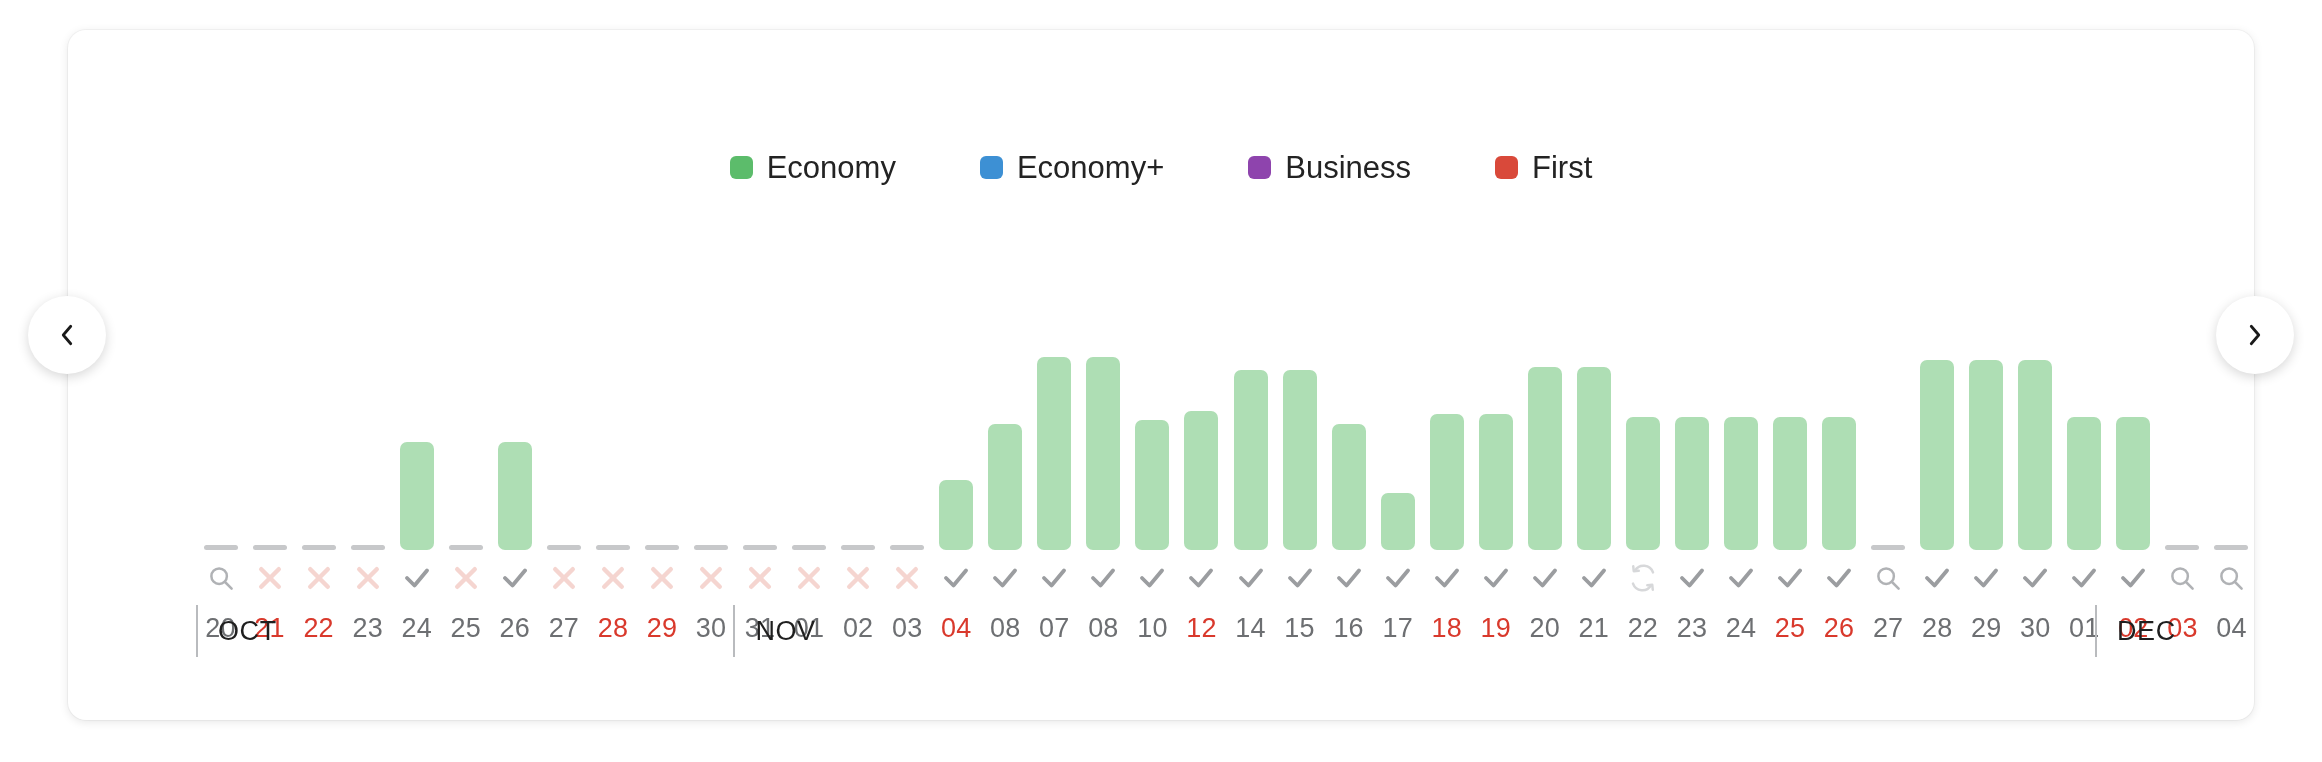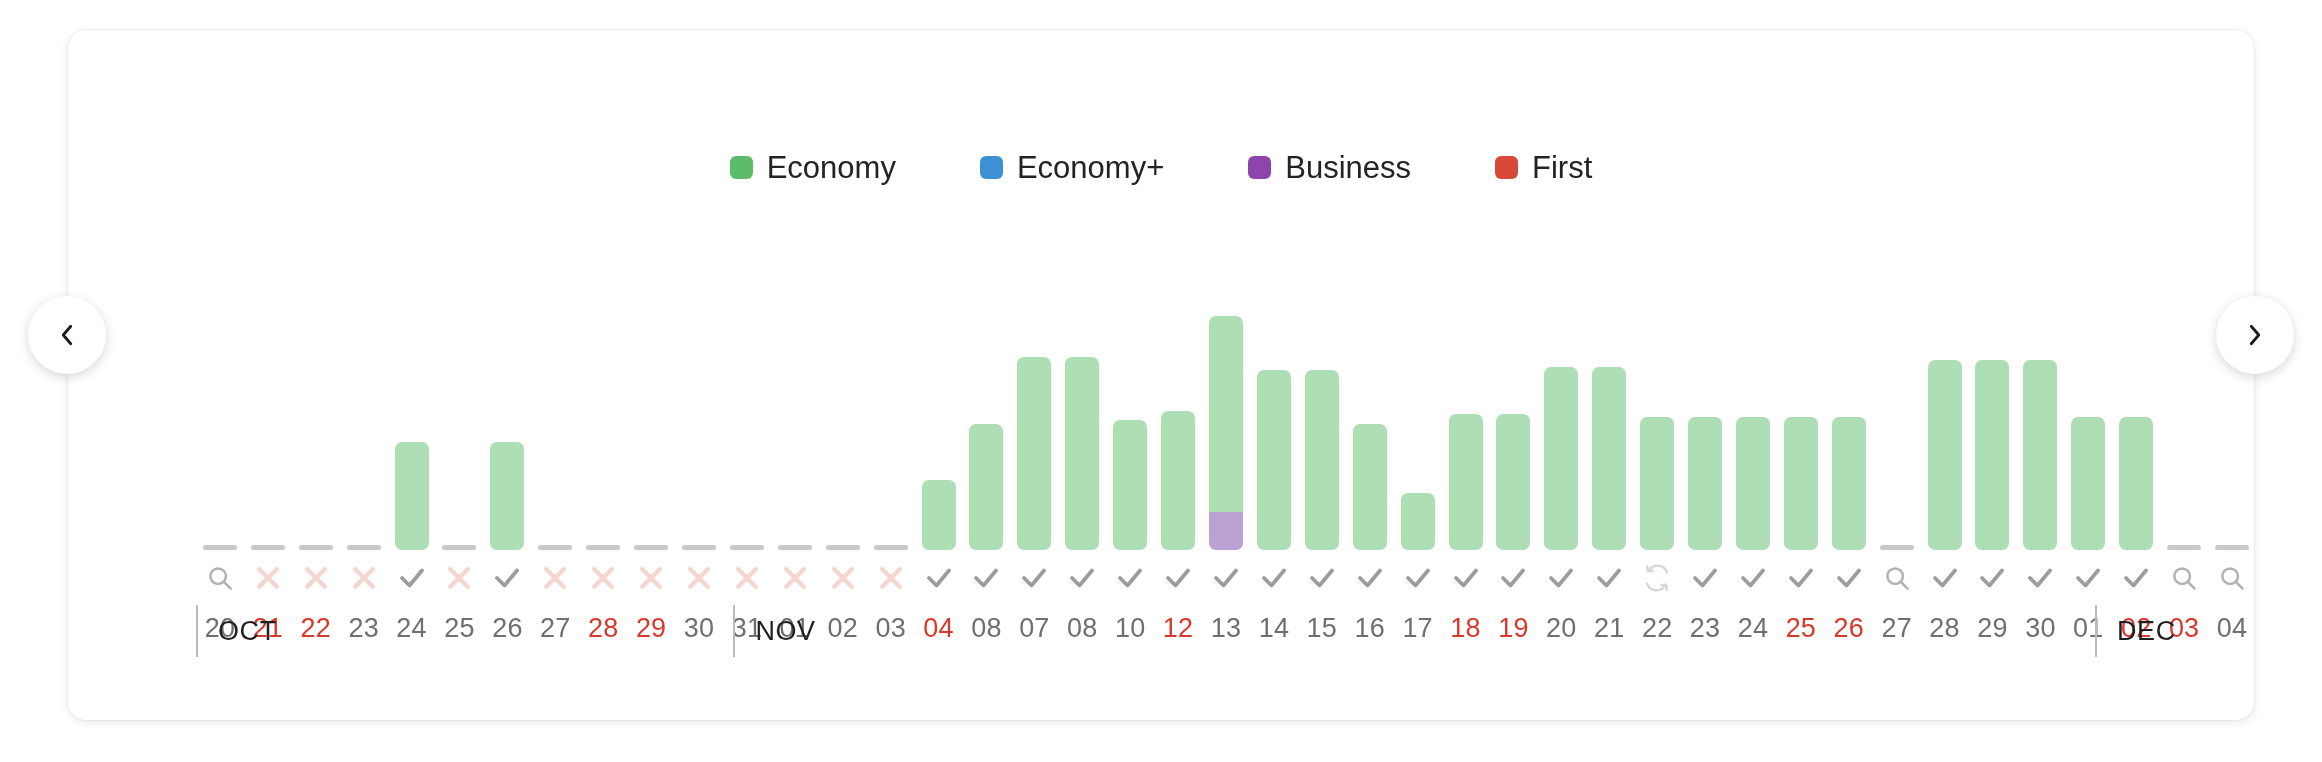--- a/index.html
+++ b/index.html
@@ -452,34 +452,20 @@
             </div>
             <div class="icon-cell">
               <svg width="30" height="30" viewBox="0 0 24 24" fill="none" stroke="#9b9da0" stroke-width="3.1" stroke-linecap="round" stroke-linejoin="round">
                 <polyline points="4 12 10 18 20 6"></polyline>
               </svg>
             </div>
             <div class="daylabel weekend">12</div>
           </div>
           <div class="col">
             <div class="bar-area">
-              <div class="bar" style="height: 234px;">
-                <div class="seg" style="background: rgb(188, 161, 211); height: 38px;"></div>
-                <div class="seg" style="background: rgb(174, 222, 180); flex: 1 1 auto;"></div>
-              </div>
-            </div>
-            <div class="icon-cell">
-              <svg width="30" height="30" viewBox="0 0 24 24" fill="none" stroke="#9b9da0" stroke-width="3.1" stroke-linecap="round" stroke-linejoin="round">
-                <polyline points="4 12 10 18 20 6"></polyline>
-              </svg>
-            </div>
-            <div class="daylabel">13</div>
-          </div>
-          <div class="col">
-            <div class="bar-area">
               <div class="bar" style="height: 180px;">
                 <div class="seg" style="background: rgb(174, 222, 180); flex: 1 1 auto;"></div>
               </div>
             </div>
             <div class="icon-cell">
               <svg width="30" height="30" viewBox="0 0 24 24" fill="none" stroke="#9b9da0" stroke-width="3.1" stroke-linecap="round" stroke-linejoin="round">
                 <polyline points="4 12 10 18 20 6"></polyline>
               </svg>
             </div>
             <div class="daylabel">14</div>

